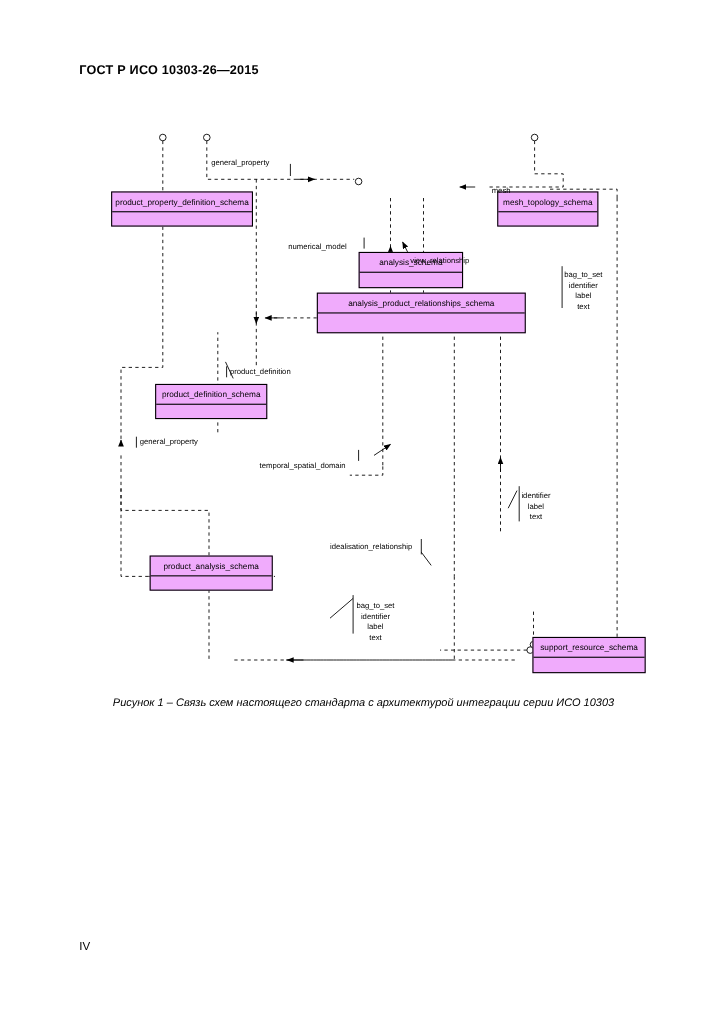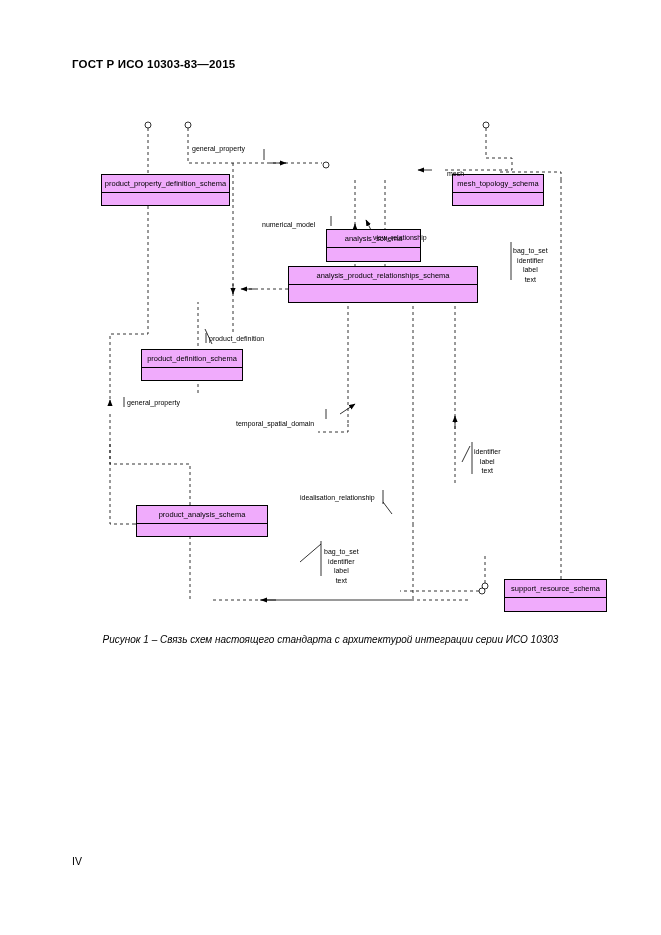--- a/index.html
+++ b/index.html
@@ -94,21 +94,21 @@
     left: 72px;
     top: 855px;
     font-size: 10.5px;
   }
 </style>
 </head>
 <body>
 
 <div id="page">
 
-  <div id="doc-header">ГОСТ Р ИСО 10303-83—2015</div>
+  <div id="doc-header">ГОСТ Р ИСО 10303-26—2015</div>
 
   <div id="figure-area">
 
     <svg id="figure-svg" width="661" height="535" viewBox="0 0 661 535">
       <defs>
         <marker id="arrow" markerWidth="7" markerHeight="7" refX="6" refY="2.6" orient="auto" markerUnits="userSpaceOnUse">
           <path d="M0,0 L6.5,2.6 L0,5.2 Z" fill="#000000"></path>
         </marker>
       </defs>
 
@@ -217,26 +217,26 @@
     <div class="box" style="left:288px; top:182px; width:190px; height:37px;">
       <div class="box-title">analysis_product_relationships_schema</div>
       <div class="box-body"></div>
     </div>
 
     <div class="box" style="left:141px; top:265px; width:102px; height:32px;">
       <div class="box-title">product_definition_schema</div>
       <div class="box-body"></div>
     </div>
 
-    <div class="box" style="left:136px; top:421px; width:132px; height:32px;">
+    <div class="box" style="left:136px; top:421px; width:112px; height:32px;">
       <div class="box-title">product_analysis_schema</div>
       <div class="box-body"></div>
     </div>
 
-    <div class="box" style="left:484px; top:495px; width:103px; height:33px;margin-left:20px;">
+    <div class="box" style="left:484px; top:495px; width:103px; height:33px;">
       <div class="box-title">support_resource_schema</div>
       <div class="box-body"></div>
     </div>
 
     <div class="edge-label" style="left:192px; top:60px;">general_property</div>
 
     <div class="edge-label" style="left:447px; top:85px;">mesh</div>
 
     <div class="edge-label" style="left:262px; top:136px;">numerical_model</div>
 

